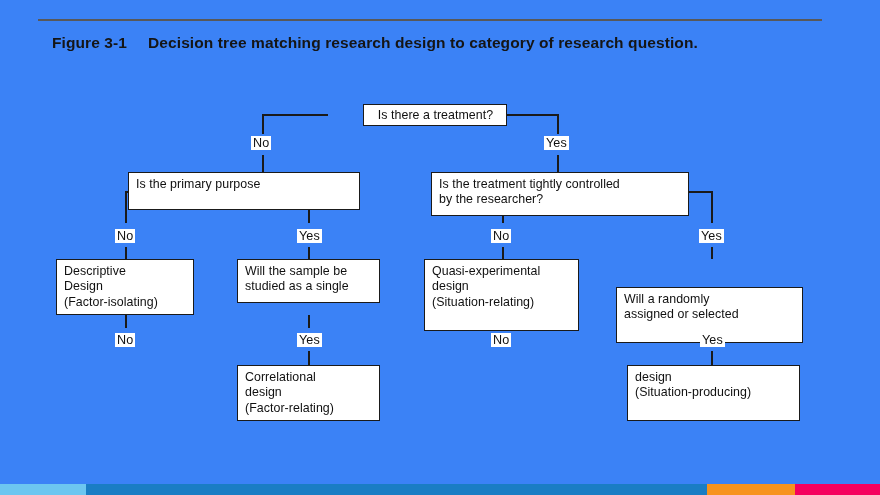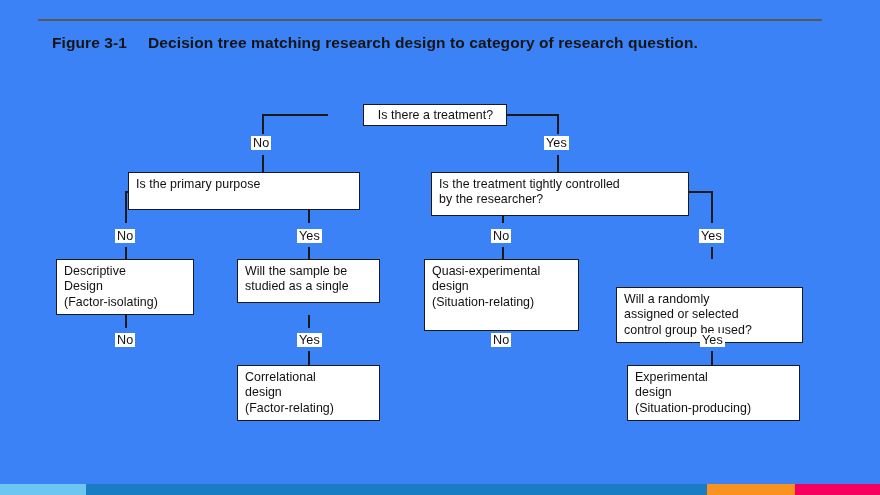--- a/index.html
+++ b/index.html
@@ -191,21 +191,20 @@
 
     <div class="node" style="left:424px; top:259px; width:155px; height:72px;">
       <span class="ln">Quasi-experimental</span>
       <span class="ln">design</span>
       <span class="ln">(Situation-relating)</span>
     </div>
 
     <div class="node" style="left:616px; top:259px; width:187px; height:56px;margin-top:28px;">
       <span class="ln">Will a randomly</span>
       <span class="ln">assigned or selected</span>
-      <span class="ln">control group be used?</span>
     </div>
 
     <div class="vline" style="left:125px; top:315px; height:13px;"></div>
     <div class="edge-label" style="left:115px; top:333px;">No</div>
 
     <div class="vline" style="left:308px; top:315px; height:13px;"></div>
     <div class="edge-label" style="left:297px; top:333px;">Yes</div>
     <div class="vline" style="left:308px; top:351px; height:14px;"></div>
 
     <div class="vline" style="left:502px; top:315px; height:13px;"></div>
@@ -215,21 +214,20 @@
     <div class="edge-label" style="left:700px; top:333px;">Yes</div>
     <div class="vline" style="left:711px; top:351px; height:14px;"></div>
 
     <div class="node" style="left:237px; top:365px; width:143px; height:56px;">
       <span class="ln">Correlational</span>
       <span class="ln">design</span>
       <span class="ln">(Factor-relating)</span>
     </div>
 
     <div class="node" style="left:627px; top:365px; width:173px; height:56px;">
-      <span class="ln">Experimental</span>
       <span class="ln">design</span>
       <span class="ln">(Situation-producing)</span>
     </div>
 
   </div>
 
   <div class="footer">
       <span style="left: 0px; width: 86px; background: rgb(108, 198, 240);"></span>
       <span style="left: 86px; width: 621px; background: rgb(26, 125, 196);"></span>
       <span style="left: 707px; width: 88px; background: rgb(247, 147, 30);"></span>

